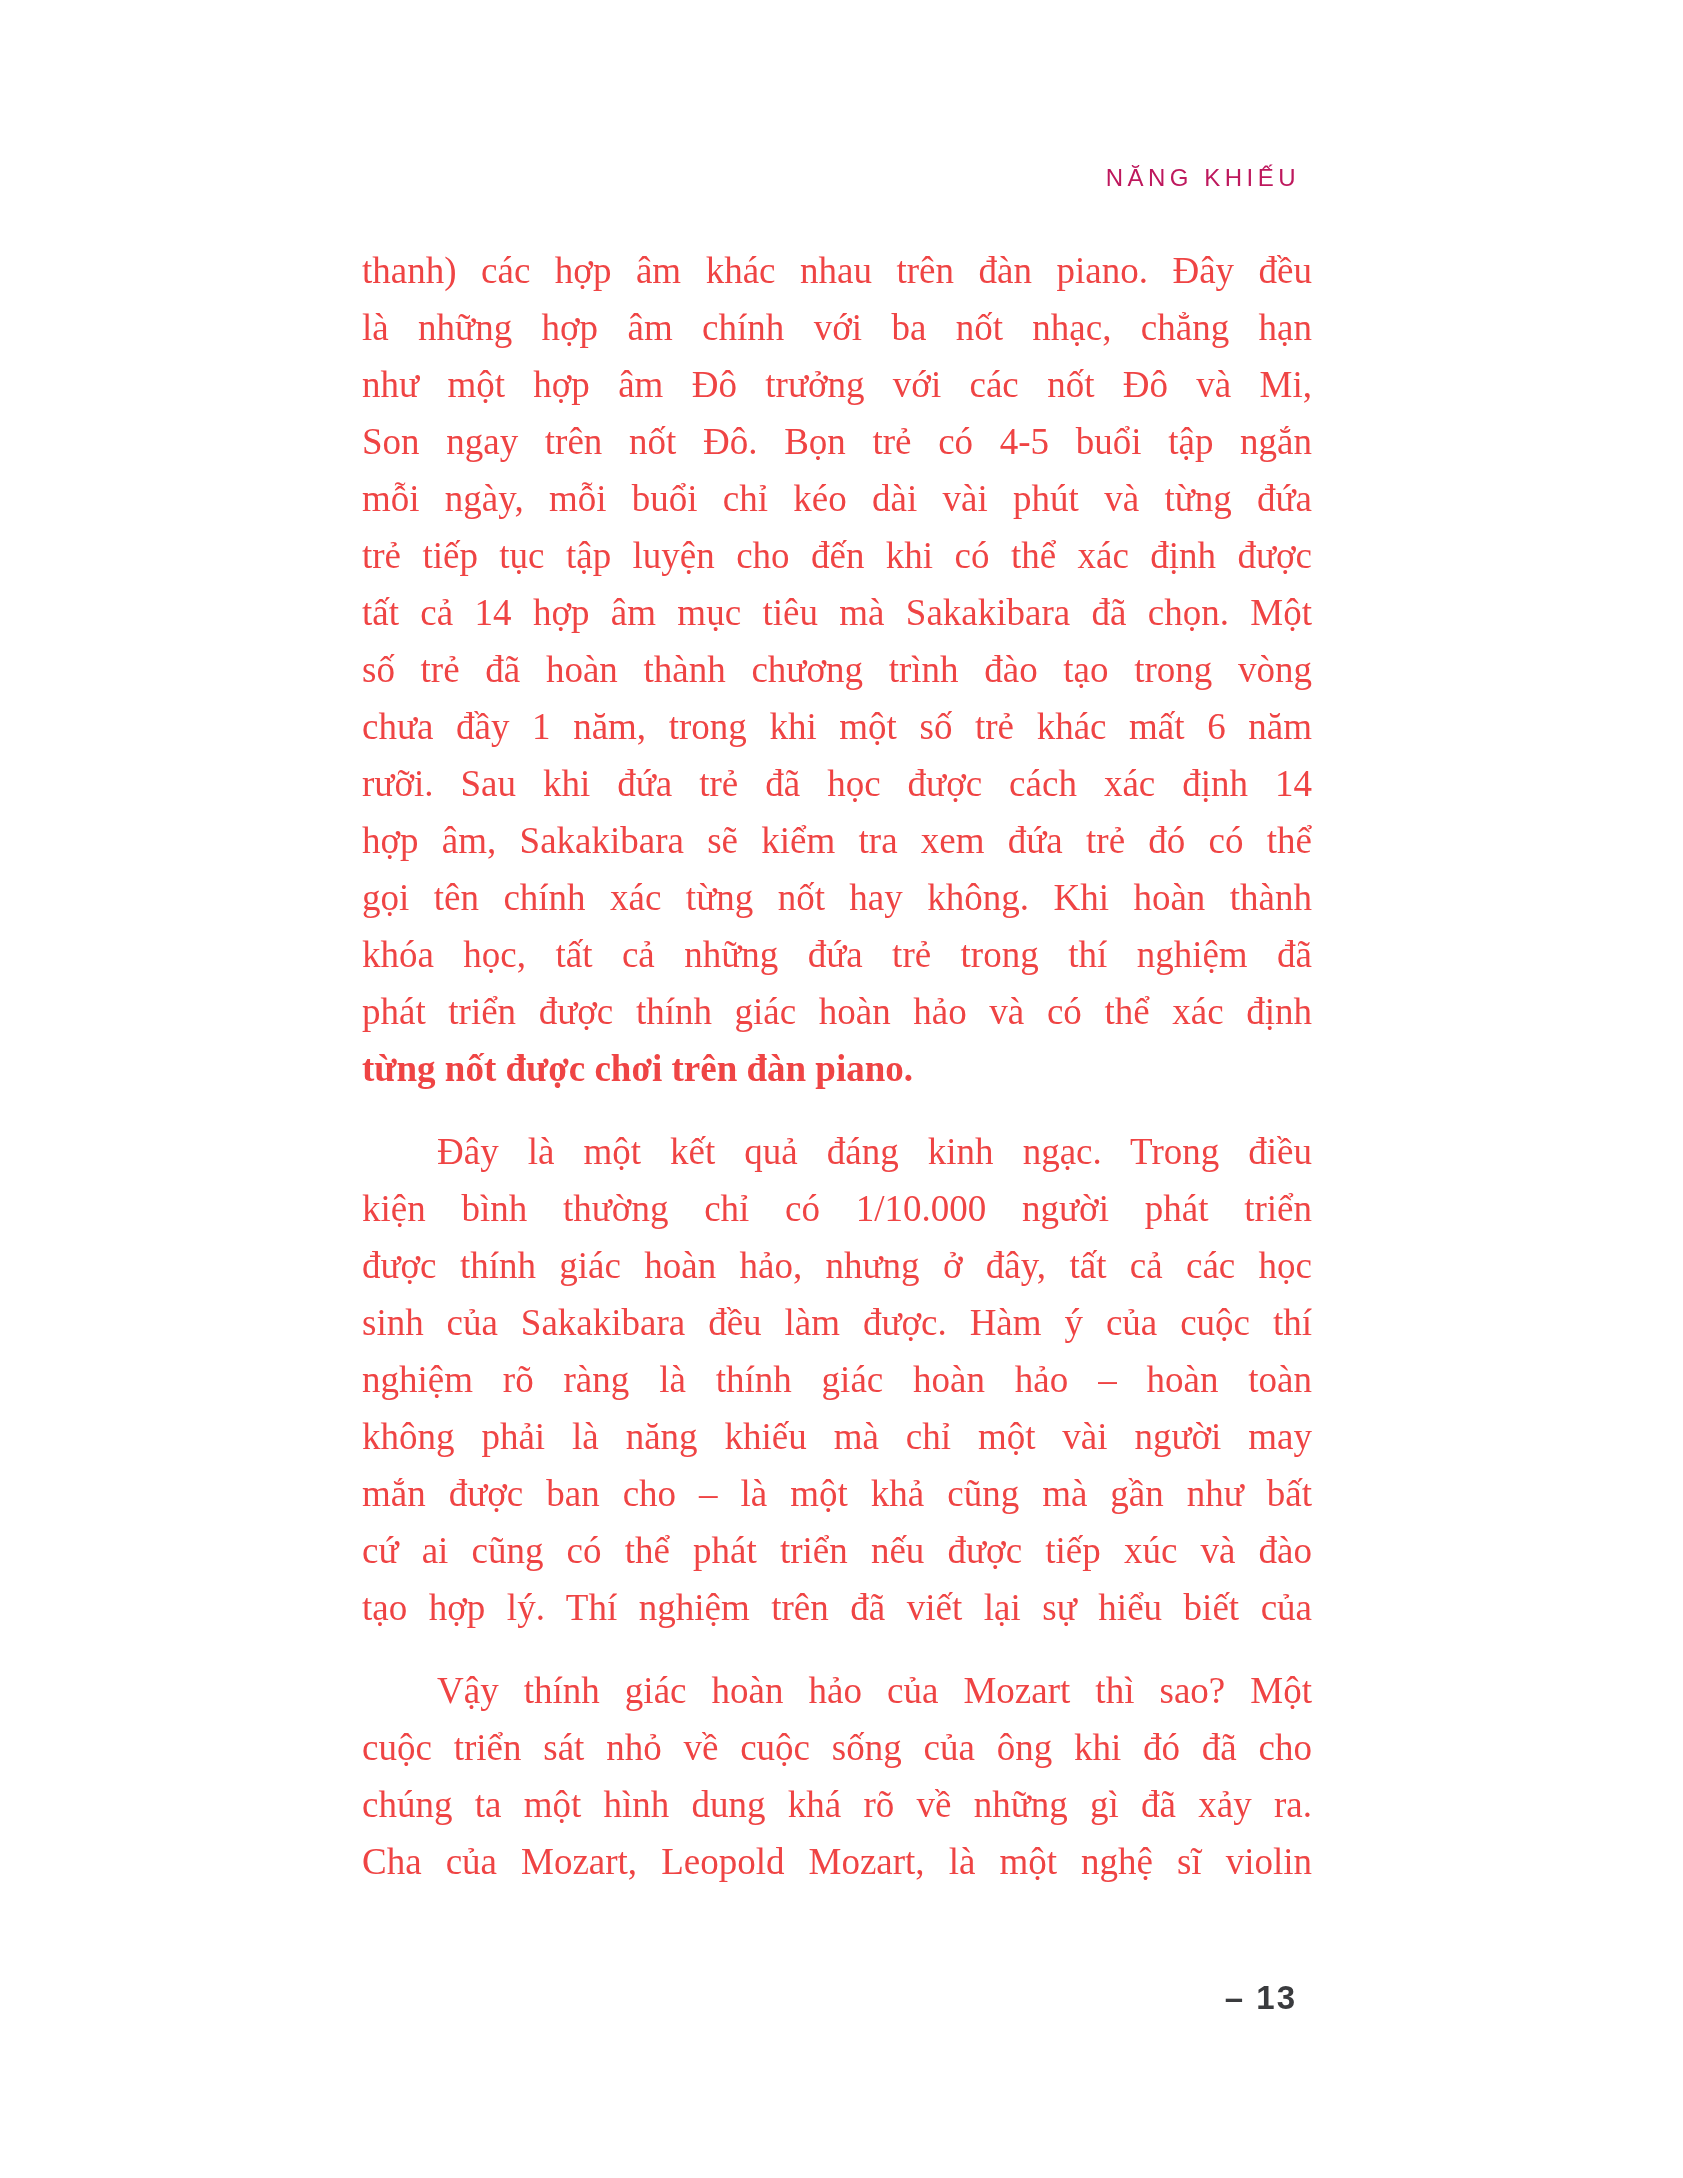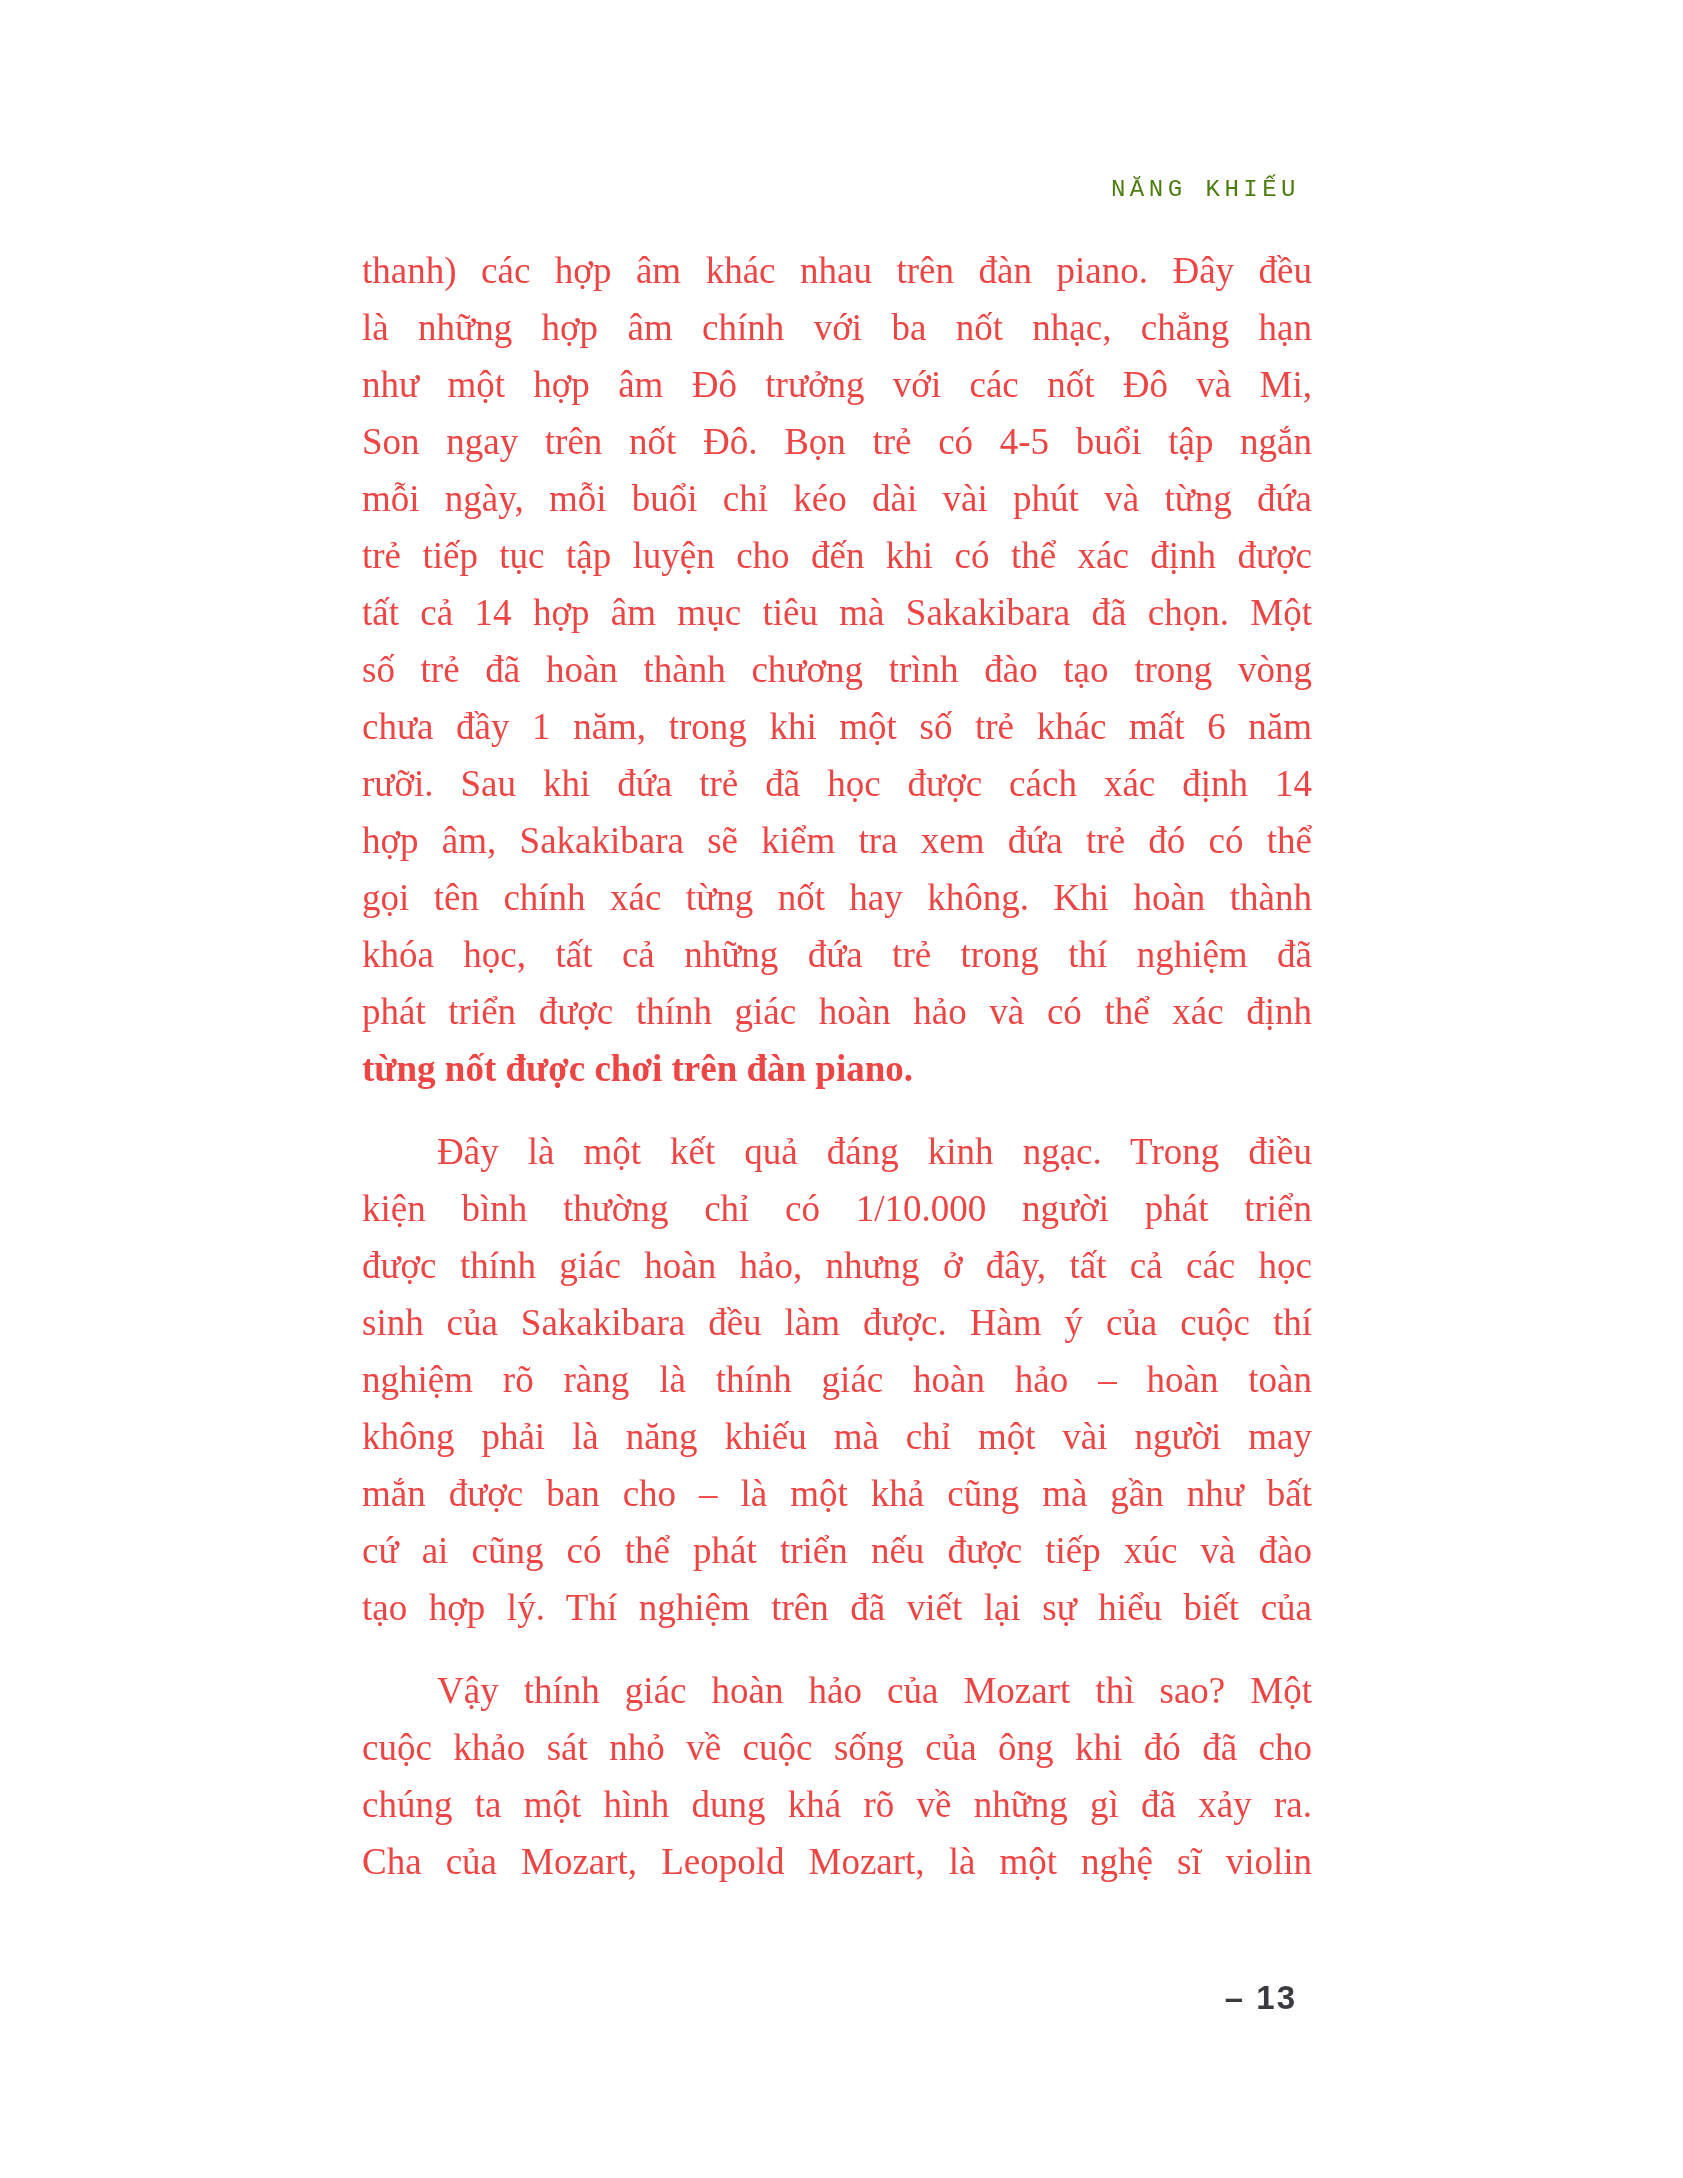--- a/index.html
+++ b/index.html
@@ -10,27 +10,27 @@
   .page {
     position: relative;
     width: 1683px;
     height: 2178px;
     background: #ffffff;
     overflow: hidden;
     font-family: "Liberation Serif", "DejaVu Serif", serif;
   }
   .running-head {
     position: absolute;
-    top: 176px;
+    top: 164px;
     right: 383px;
-    font-family: Liberation Mono, monospace;
+    font-family: Liberation Sans, sans-serif;
     font-size: 24px;
     font-weight: 400;
     letter-spacing: 4.5px;
-    color: #4d7c0f;
+    color: #be185d;
     text-transform: uppercase;
   }
   .text-block {
     position: absolute;
     left: 362px;
     top: 242px;
     width: 950px;
     color: #ef4444;
   }
   .paragraph {
@@ -92,21 +92,21 @@
         <div class="line">được thính giác hoàn hảo, nhưng ở đây, tất cả các học</div>
         <div class="line">sinh của Sakakibara đều làm được. Hàm ý của cuộc thí</div>
         <div class="line">nghiệm rõ ràng là thính giác hoàn hảo – hoàn toàn</div>
         <div class="line">không phải là năng khiếu mà chỉ một vài người may</div>
         <div class="line">mắn được ban cho – là một khả cũng mà gần như bất</div>
         <div class="line">cứ ai cũng có thể phát triển nếu được tiếp xúc và đào</div>
         <div class="line">tạo hợp lý. Thí nghiệm trên đã viết lại sự hiểu biết của</div>
       </div>
       <div class="paragraph">
         <div class="line indent">Vậy thính giác hoàn hảo của Mozart thì sao? Một</div>
-        <div class="line">cuộc khảo sát nhỏ về cuộc sống của ông khi đó đã cho</div>
+        <div class="line">cuộc triển sát nhỏ về cuộc sống của ông khi đó đã cho</div>
         <div class="line">chúng ta một hình dung khá rõ về những gì đã xảy ra.</div>
         <div class="line">Cha của Mozart, Leopold Mozart, là một nghệ sĩ violin</div>
       </div>
     </div>
 
   <div class="page-number">– 13</div>
 </div>
 
 
 </body></html>

